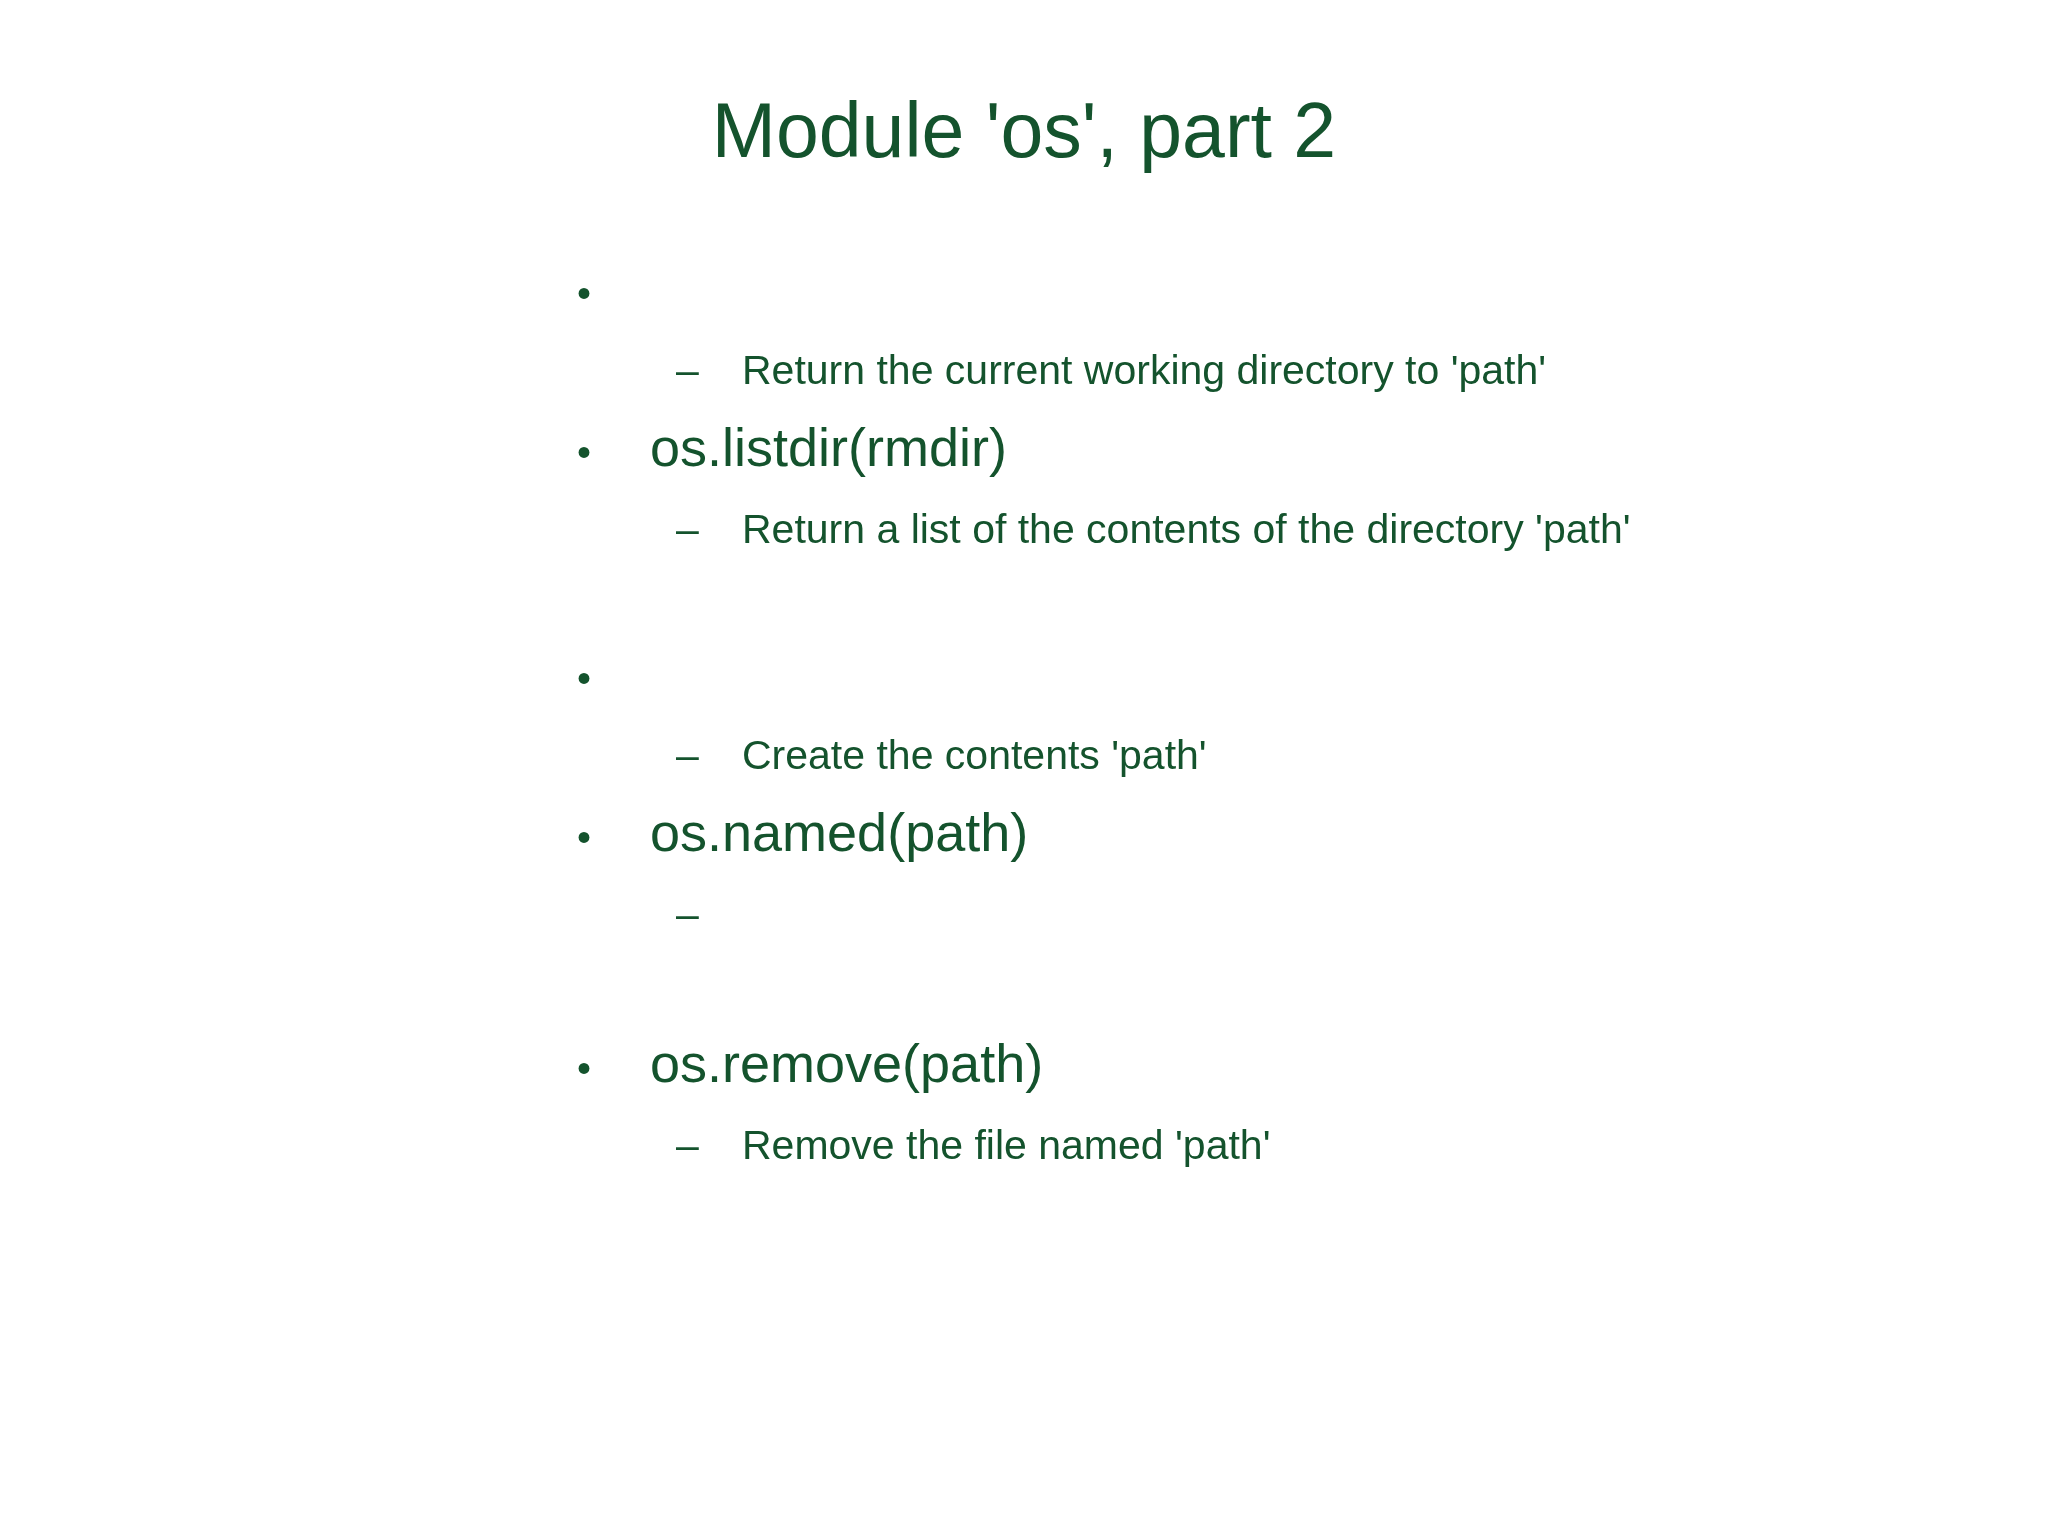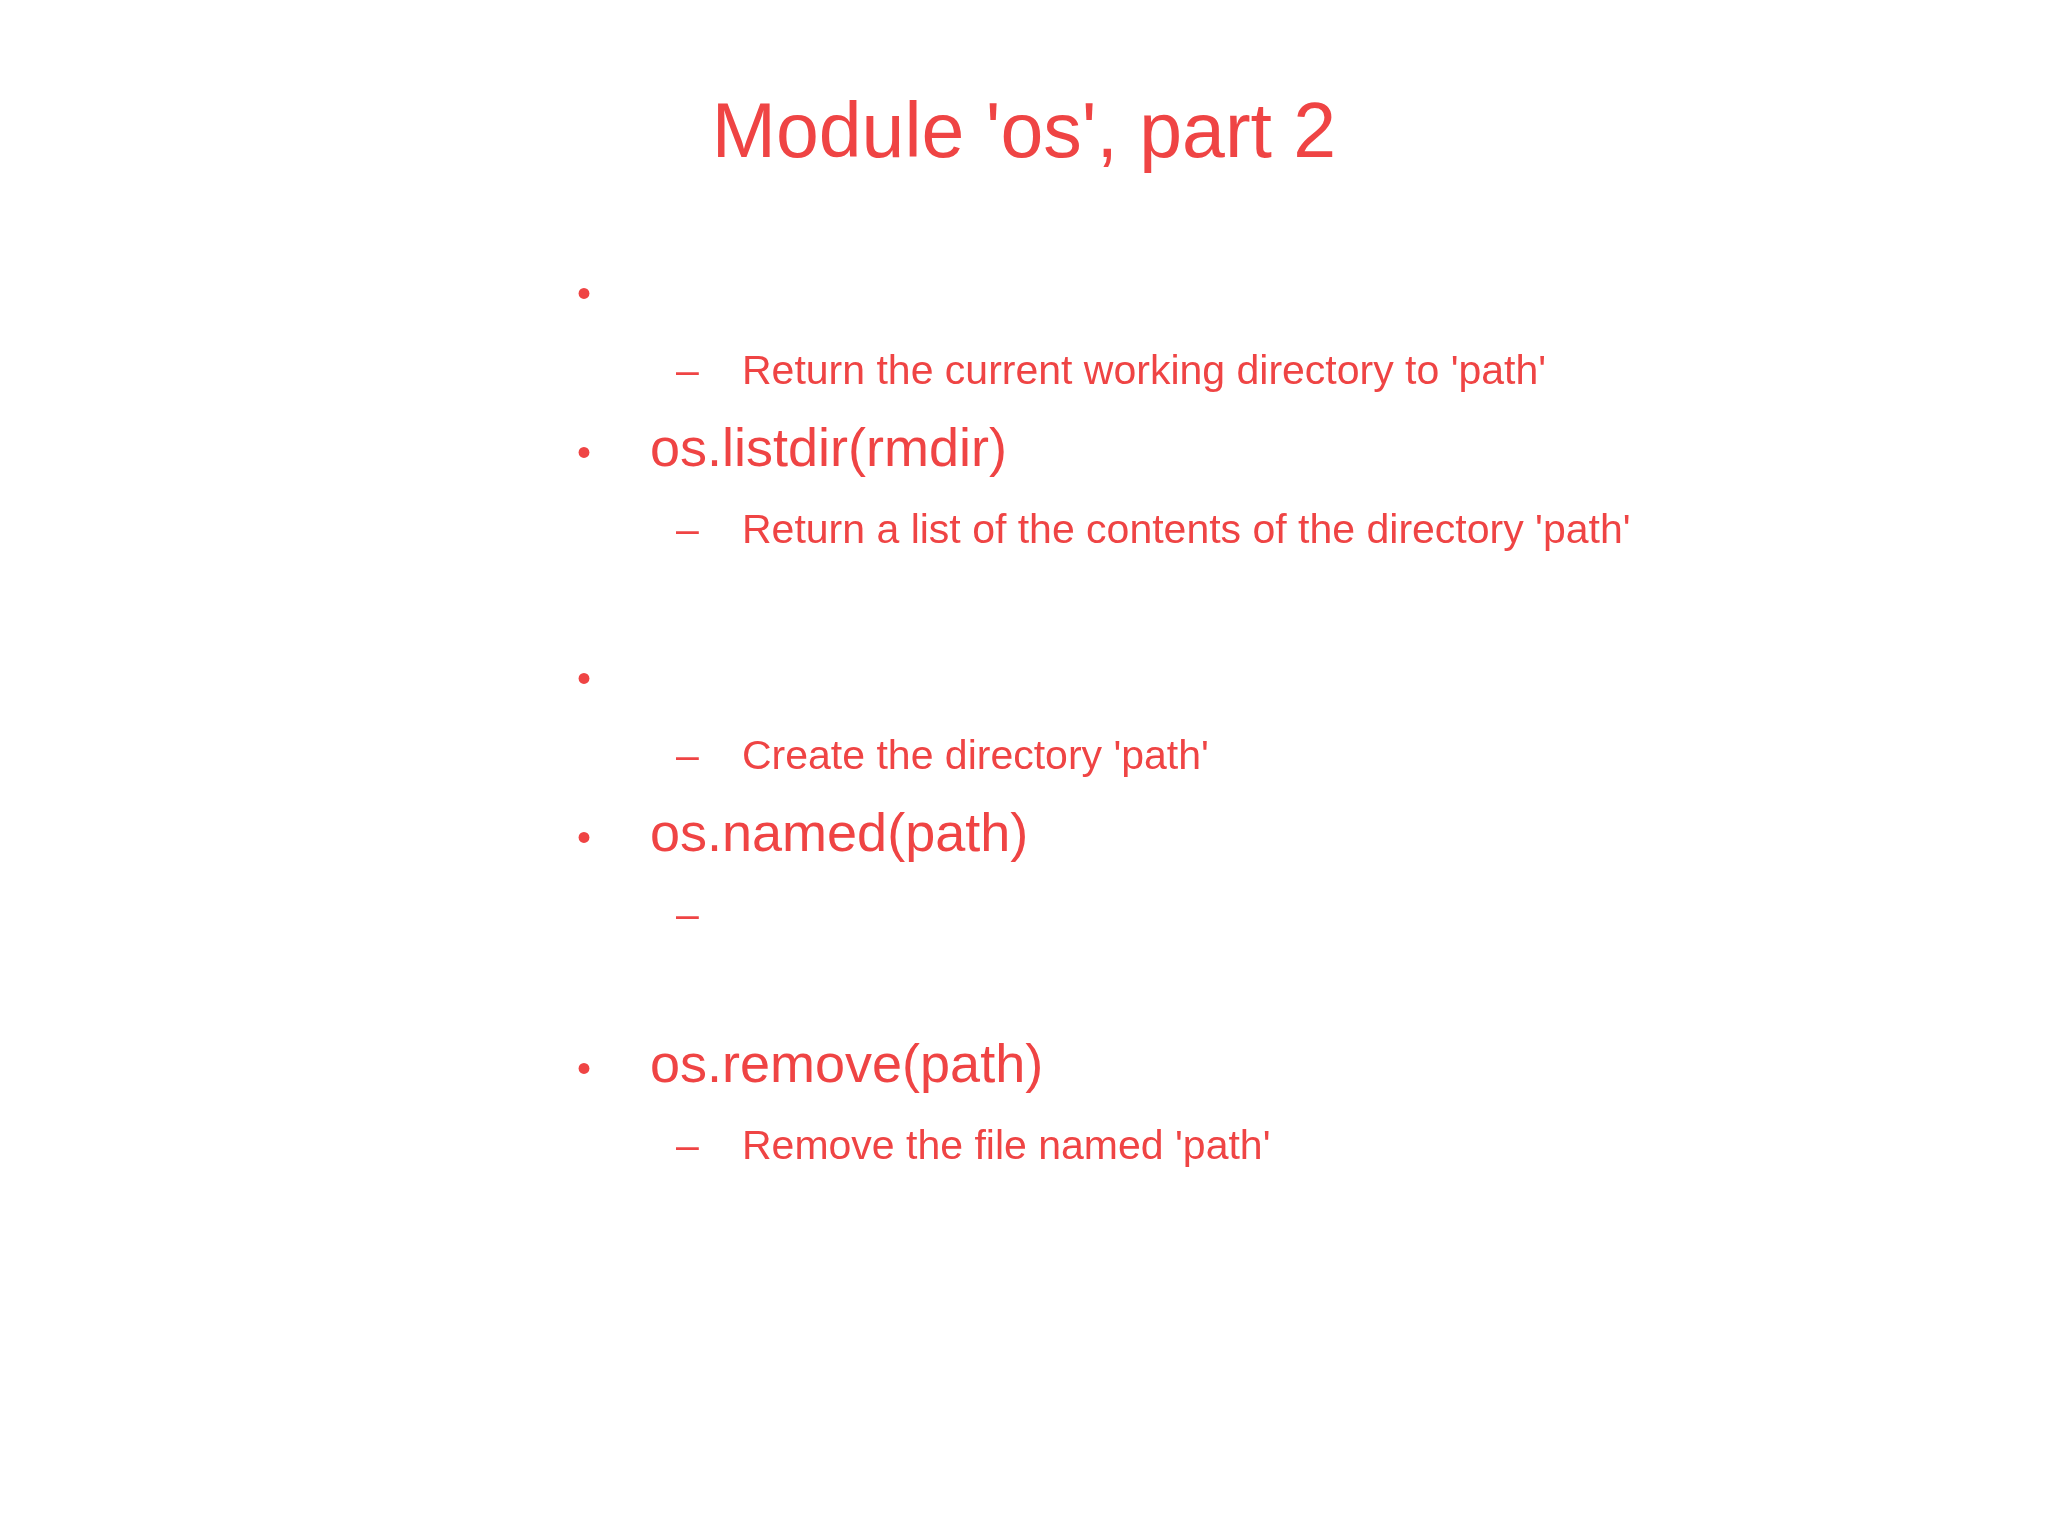--- a/index.html
+++ b/index.html
@@ -5,21 +5,21 @@
   html, body {
     margin: 0;
     padding: 0;
     background: #ffffff;
   }
   .slide {
     position: relative;
     width: 2048px;
     height: 1536px;
     background: #ffffff;
-    color: #ef4444;
+    color: #14532d;
     font-family: "Liberation Sans", sans-serif;
     overflow: hidden;
   }
   .title {
     position: absolute;
     top: 82px;
     left: 0;
     width: 100%;
     text-align: center;
     font-size: 77px;
@@ -78,21 +78,21 @@
       <div class="item l2">
         <span class="marker">–</span>
         <span>Return a list of the contents of the directory 'path'</span>
       </div>
       <div class="spacer"></div>
       <div class="item l1">
         <span class="marker">•</span>
       </div>
       <div class="item l2">
         <span class="marker">–</span>
-        <span>Create the directory 'path'</span>
+        <span>Create the contents 'path'</span>
       </div>
       <div class="item l1">
         <span class="marker">•</span>
         <span>os.named(path)</span>
       </div>
       <div class="item l2">
         <span class="marker">–</span>
       </div>
       <div class="spacer"></div>
       <div class="item l1">

